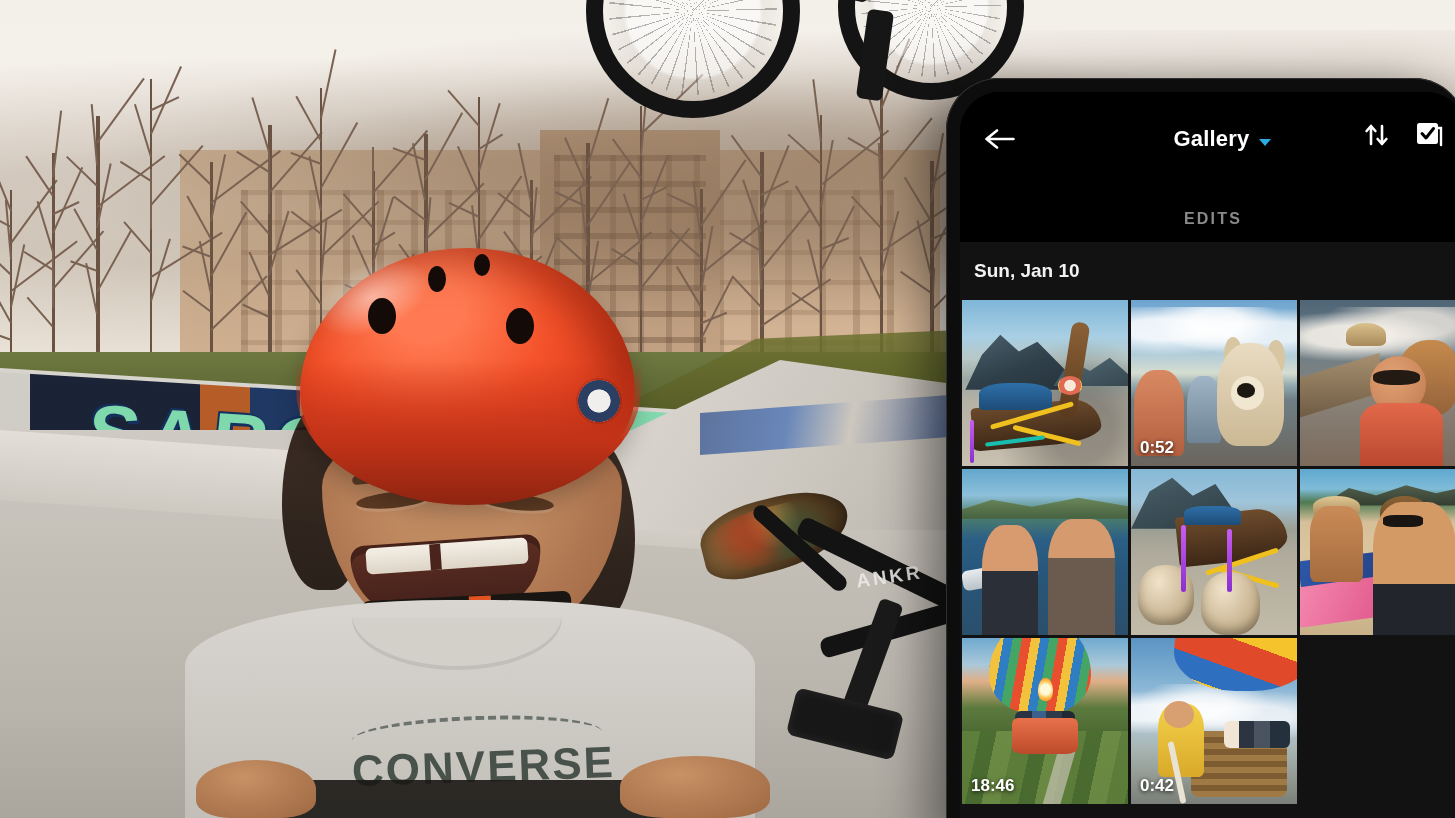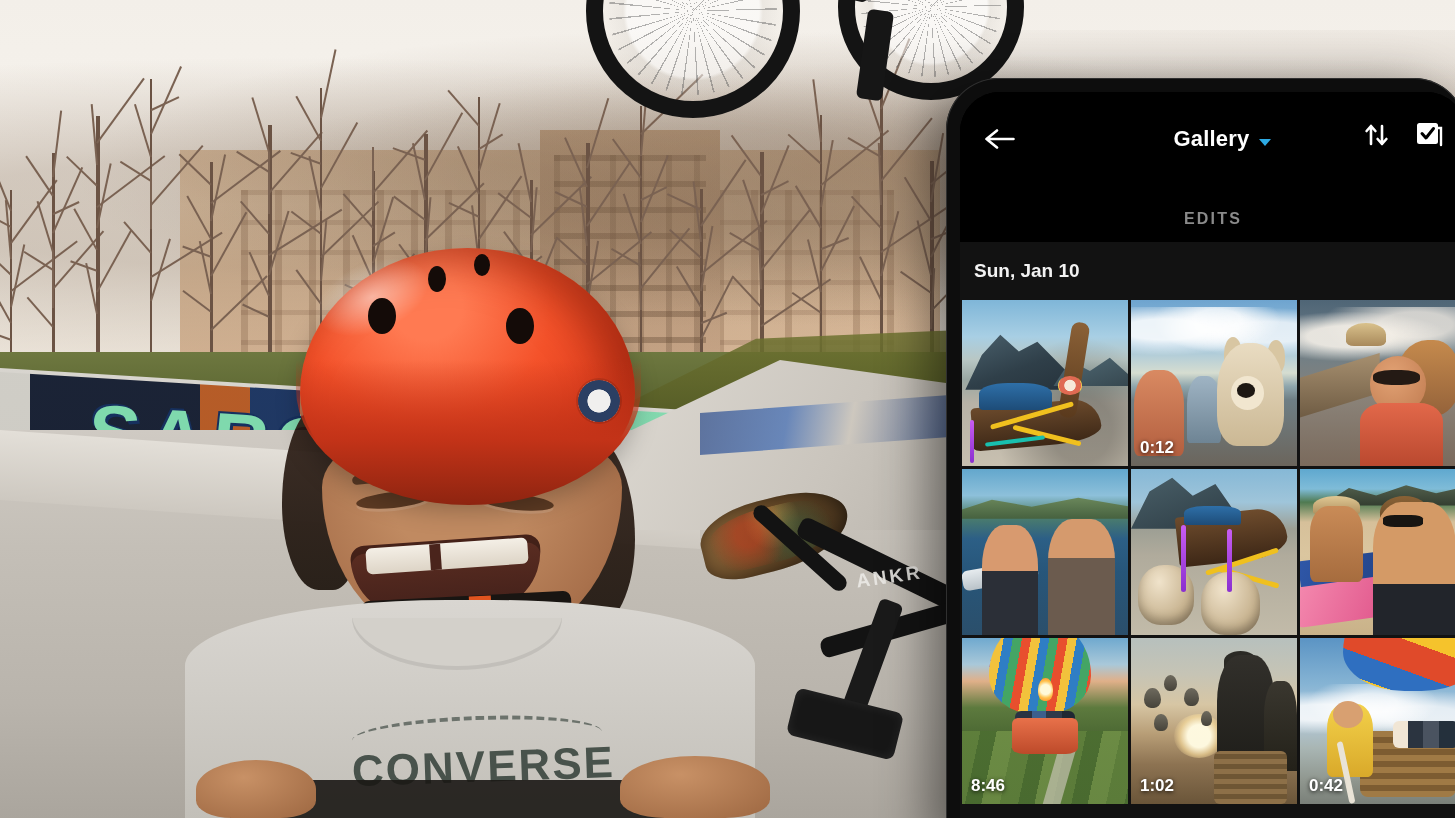--- a/index.html
+++ b/index.html
@@ -941,21 +941,21 @@
             <div class="thumb t-dog">
               <div class="clouds"></div>
               <div class="person"></div>
               <div class="person2"></div>
               <div class="ear" style="left:56%;top:22%"></div>
               <div class="ear" style="left:82%;top:24%"></div>
               <div class="dog"></div>
               <div class="snout"></div>
               <div class="nose"></div>
             </div>
-            <div class="dur">0:12</div>
+            <div class="dur">0:52</div>
           </div>
 
           <div class="cell">
             <div class="thumb t-woman">
               <div class="spray"></div>
               <div class="boatw"></div>
               <div class="hat"></div>
               <div class="hairw"></div>
               <div class="face2"></div>
               <div class="glasses"></div>
@@ -1005,40 +1005,23 @@
 
           <div class="cell">
             <div class="thumb t-balloon1">
               <div class="fields"></div>
               <div class="road"></div>
               <div class="env"></div>
               <div class="flame"></div>
               <div class="riders"></div>
               <div class="basket"></div>
             </div>
-            <div class="dur">8:46</div>
+            <div class="dur">18:46</div>
           </div>
 
-          <div class="cell">
-            <div class="thumb t-sunrise">
-              <div class="sun"></div>
-              <div class="bal" style="left:8%;top:30%;width:10%;height:12%"></div>
-              <div class="bal" style="left:20%;top:22%;width:8%;height:10%"></div>
-              <div class="bal" style="left:32%;top:30%;width:9%;height:11%"></div>
-              <div class="bal" style="left:14%;top:46%;width:8%;height:10%"></div>
-              <div class="bal" style="left:42%;top:44%;width:7%;height:9%"></div>
-              <div class="bal" style="left:56%;top:48%;width:9%;height:11%"></div>
-              <div class="bal" style="left:66%;top:24%;width:7%;height:9%"></div>
-              <div class="silhhat"></div>
-              <div class="silh"></div>
-              <div class="silh2"></div>
-              <div class="basket2"></div>
-            </div>
-            <div class="dur">1:02</div>
-          </div>
 
           <div class="cell">
             <div class="thumb t-balloon2">
               <div class="cloudsb"></div>
               <div class="env2"></div>
               <div class="basket3"></div>
               <div class="ridersb"></div>
               <div class="woman2"></div>
               <div class="faceb"></div>
               <div class="stick"></div>

